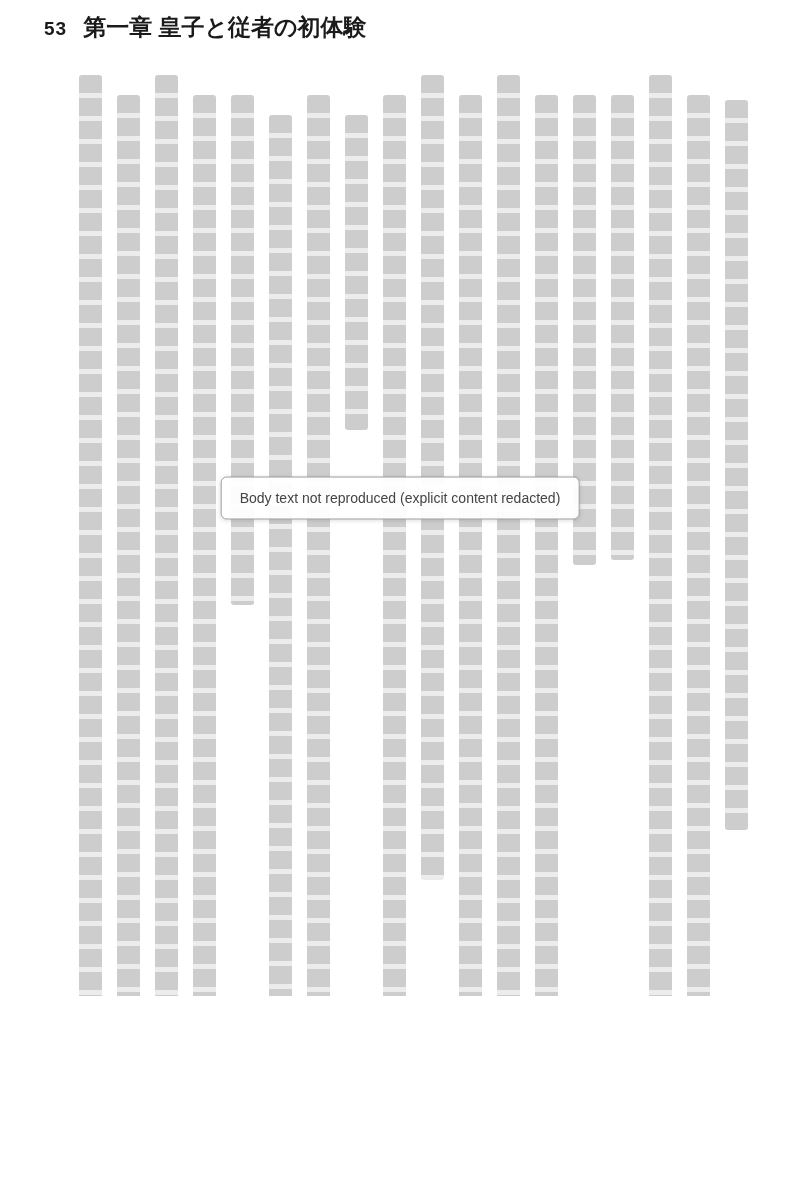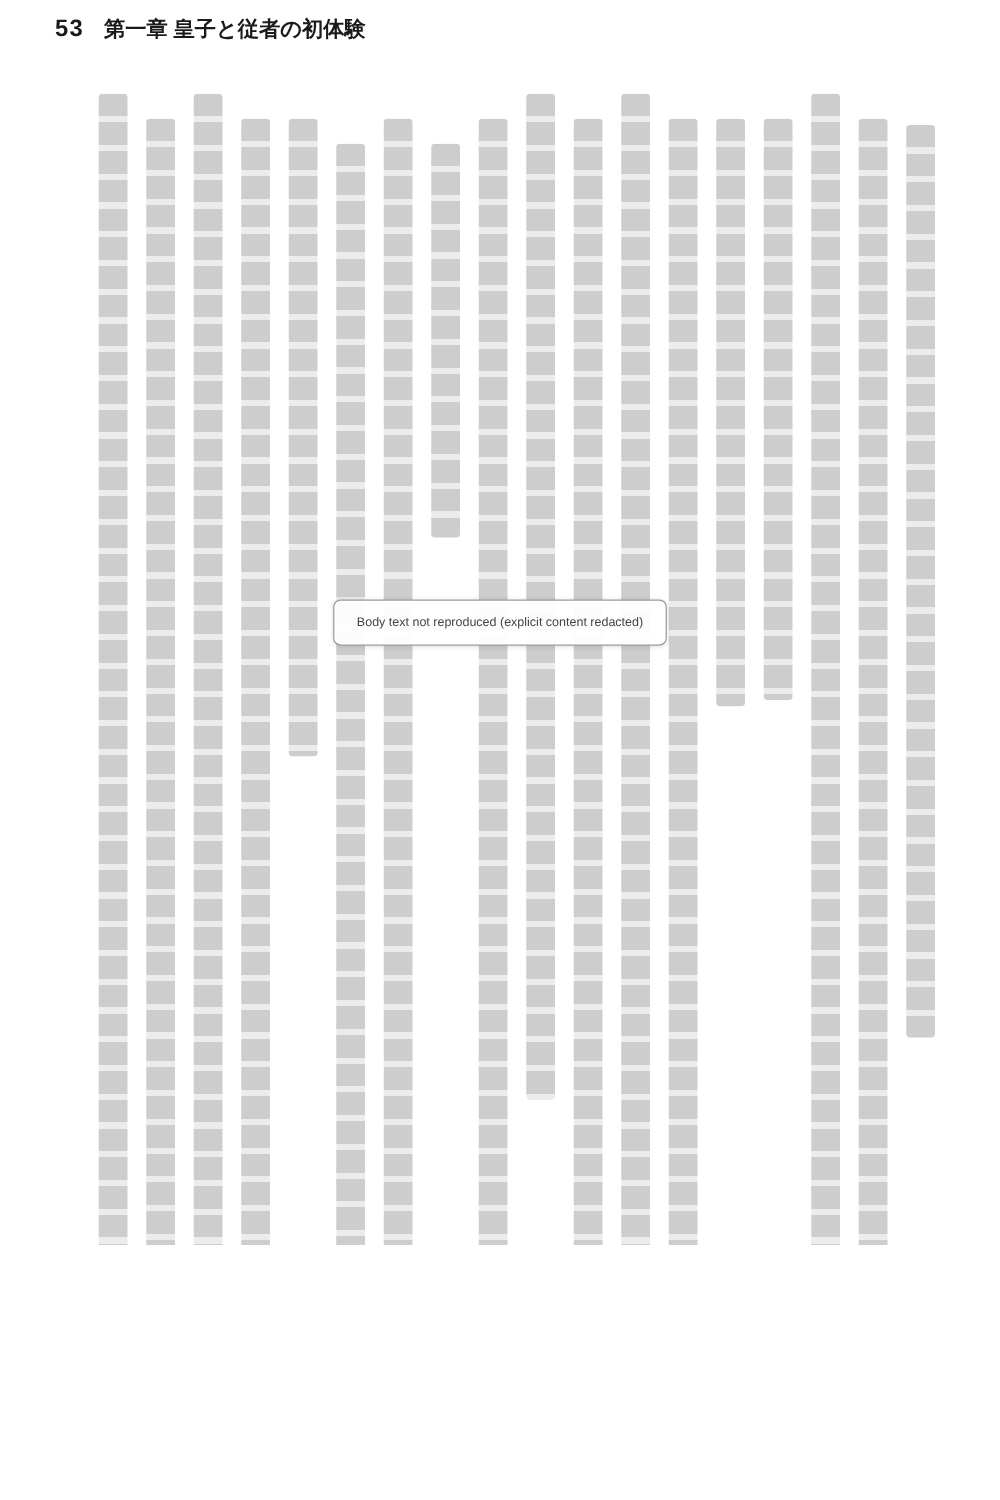--- a/index.html
+++ b/index.html
@@ -25,21 +25,21 @@
     align-items: baseline;
     gap: 16px;
     color: #1a1a1a;
   }
   .page-number {
     font-size: 19px;
     font-weight: bold;
     letter-spacing: 1px;
   }
   .chapter-title {
-    font-size: 17px;
+    font-size: 23px;
     font-weight: 600;
   }
   
   .text-body {
     position: absolute;
     top: 70px;
     right: 52px;
     left: 40px;
     height: 1105px;
     display: flex;
@@ -61,21 +61,21 @@
   
   .redaction-notice {
     position: absolute;
     left: 50%;
     top: 50%;
     transform: translate(-50%, -50%);
     background: rgba(255, 255, 255, 0.94);
     border: 1px solid #9a9a9a;
     border-radius: 6px;
     padding: 10px 18px;
-    font-size: 10px;
+    font-size: 14px;
     color: #444444;
     text-align: center;
     max-width: 420px;
     line-height: 1.5;
     box-shadow: 0 1px 4px rgba(0,0,0,0.12);
   }
 </style>
 </head>
 <body>
 

